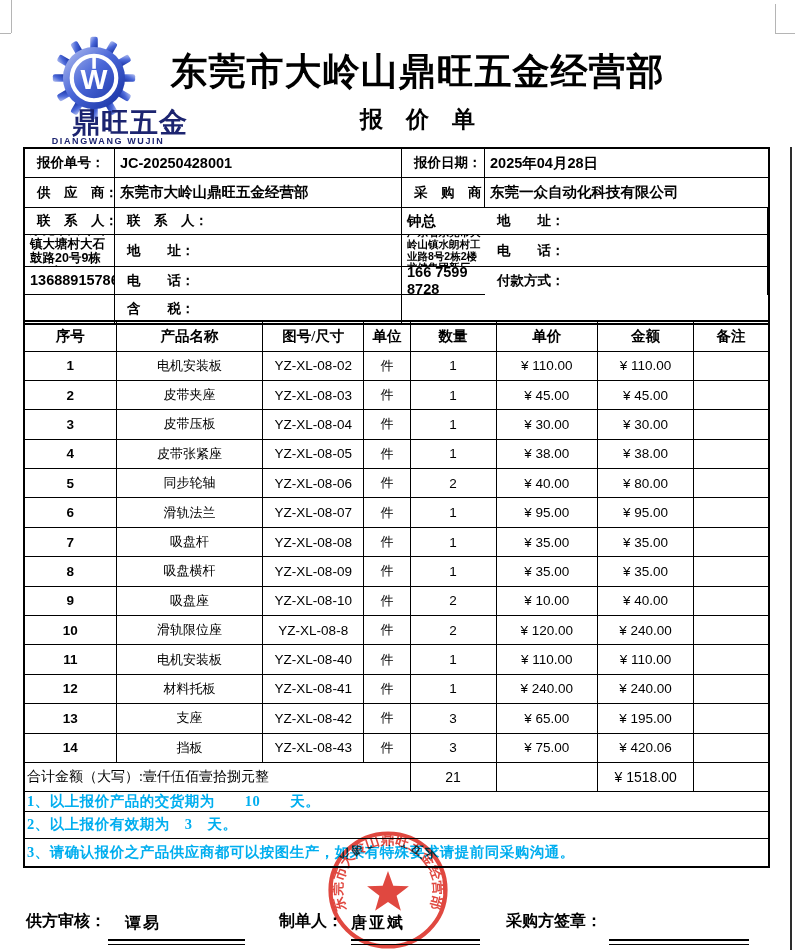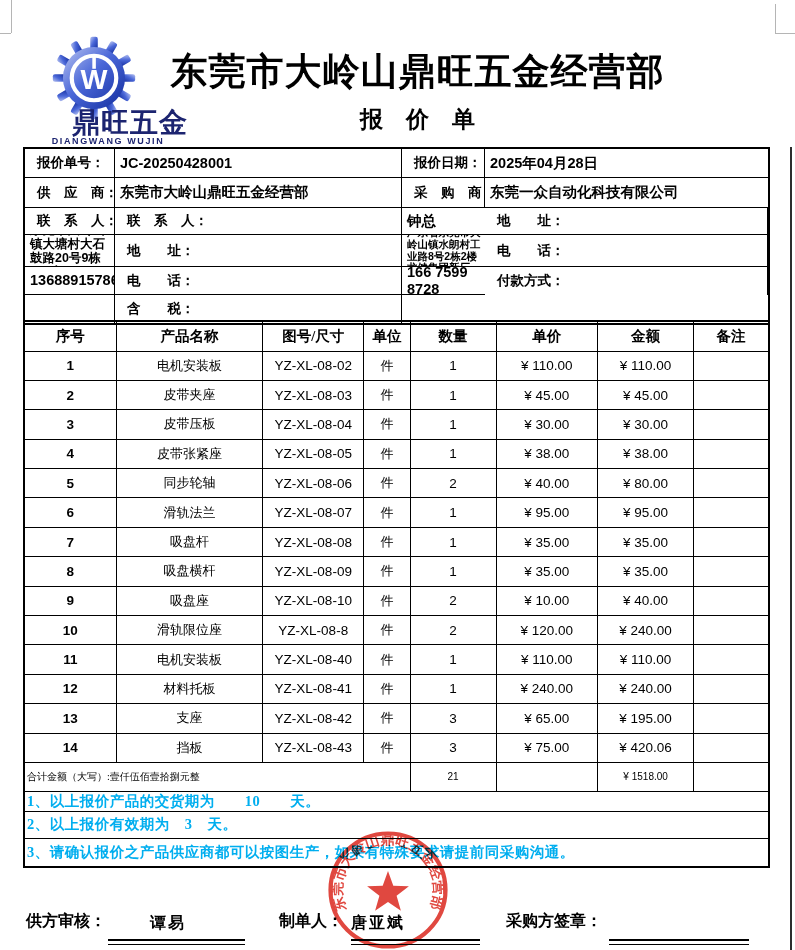--- a/index.html
+++ b/index.html
@@ -50,21 +50,21 @@
   #quotation-table{border:2px solid #000;}
   tr.thanks-row{height:31px;}
   tr.thanks-row td{font-weight:700;font-size:14px;text-align:left;padding-left:5px;}
   tr.head-row{height:30px;}
   tr.head-row th{font-weight:700;font-size:14.5px;text-align:center;margin-left:40px;}
   tr.item-row{height:29.4px;}
   tr.item-row td{text-align:center;font-size:13px;}
   tr.item-row td.c0{font-weight:700;font-size:13.5px;}
   tr.item-row td.c2,tr.item-row td.c4,tr.item-row td.c5,tr.item-row td.c6{font-size:13.5px;}
   tr.total-row{height:29px;}
-  tr.total-row td{font-size:10px;text-align:center;}
+  tr.total-row td{font-size:14px;text-align:center;}
   tr.total-row td.tlabel{text-align:left;padding-left:5px;white-space:nowrap;}
   tr.note-row td{color:var(--note-blue);font-weight:700;font-size:14.5px;
                  text-align:left;padding-left:5px;letter-spacing:0.5px;}
 
   
   .sig-label{position:absolute;top:911px;font-family:"Liberation Sans","DejaVu Sans",sans-serif;
              font-weight:700;font-size:16px;}
   .sig-name{position:absolute;top:913px;font-weight:700;font-size:16px;letter-spacing:2px;}
   .sig-line{position:absolute;top:939px;height:3px;border-top:2px solid #000;
             border-bottom:1px solid #000;}
@@ -317,21 +317,21 @@
         <tr class="note-row" style="height: 27px; padding-left: 18px;">
           <td colspan="8">2、以上报价有效期为　3　天。</td>
         </tr>
         <tr class="note-row" style="height: 29px;">
           <td colspan="8">3、请确认报价之产品供应商都可以按图生产，如果有特殊要求请提前同采购沟通。</td>
         </tr>
       </tbody>
   </table>
 
   <div class="sig-label" style="left:26px">供方审核：</div>
-  <div class="sig-name" style="left:150px">谭易</div>
+  <div class="sig-name" style="left:125px">谭易</div>
   <div class="sig-label" style="left:279px">制单人：</div>
   <div class="sig-name" style="left:351px">唐亚斌</div>
   <div class="sig-label" style="left:506px">采购方签章：</div>
   <div class="sig-line" style="left:108px;width:137px"></div>
   <div class="sig-line" style="left:351px;width:129px"></div>
   <div class="sig-line" style="left:609px;width:140px"></div>
 
   <svg id="company-seal" width="124" height="120" viewBox="0 0 124 120">
     <ellipse cx="62" cy="60" rx="57.5" ry="56.5" fill="none" stroke="#dd342b" stroke-width="4.2"></ellipse>
     <polygon points="62,41 67.3,55.7 82.9,56.2 70.6,65.8 74.9,80.8 62,72 49.1,80.8 53.4,65.8 41.1,56.2 56.7,55.7" fill="#dd342b"></polygon>

